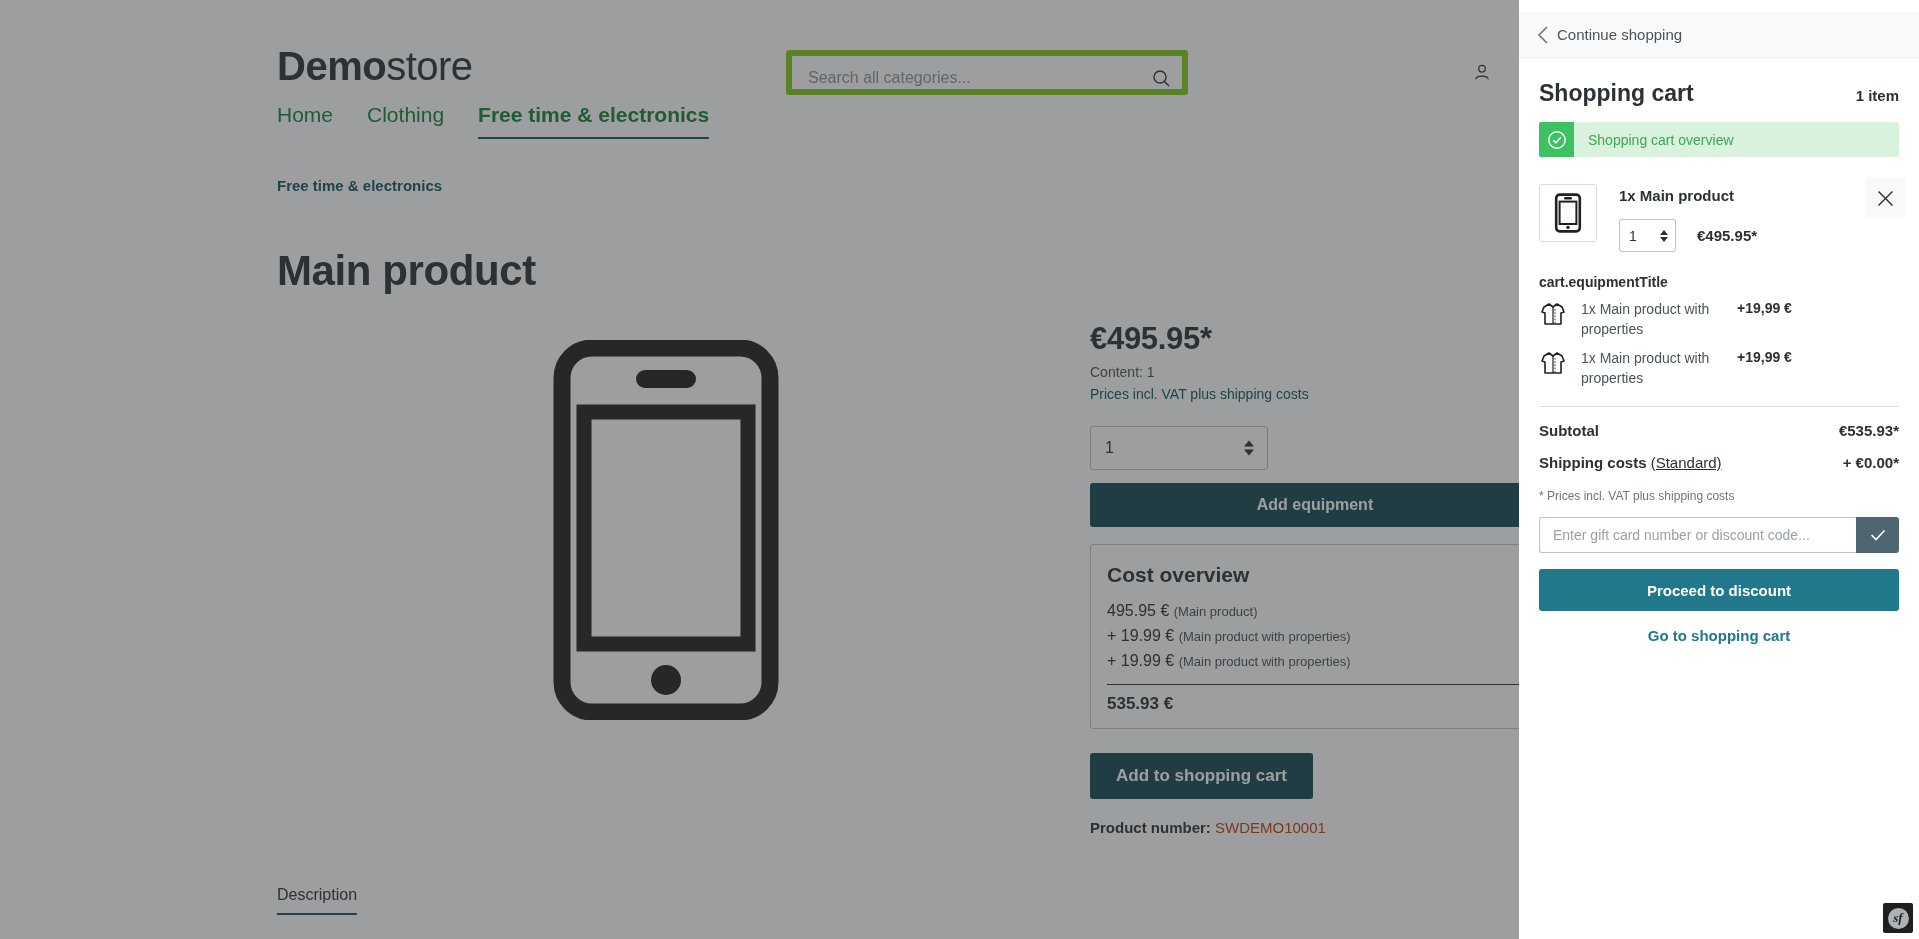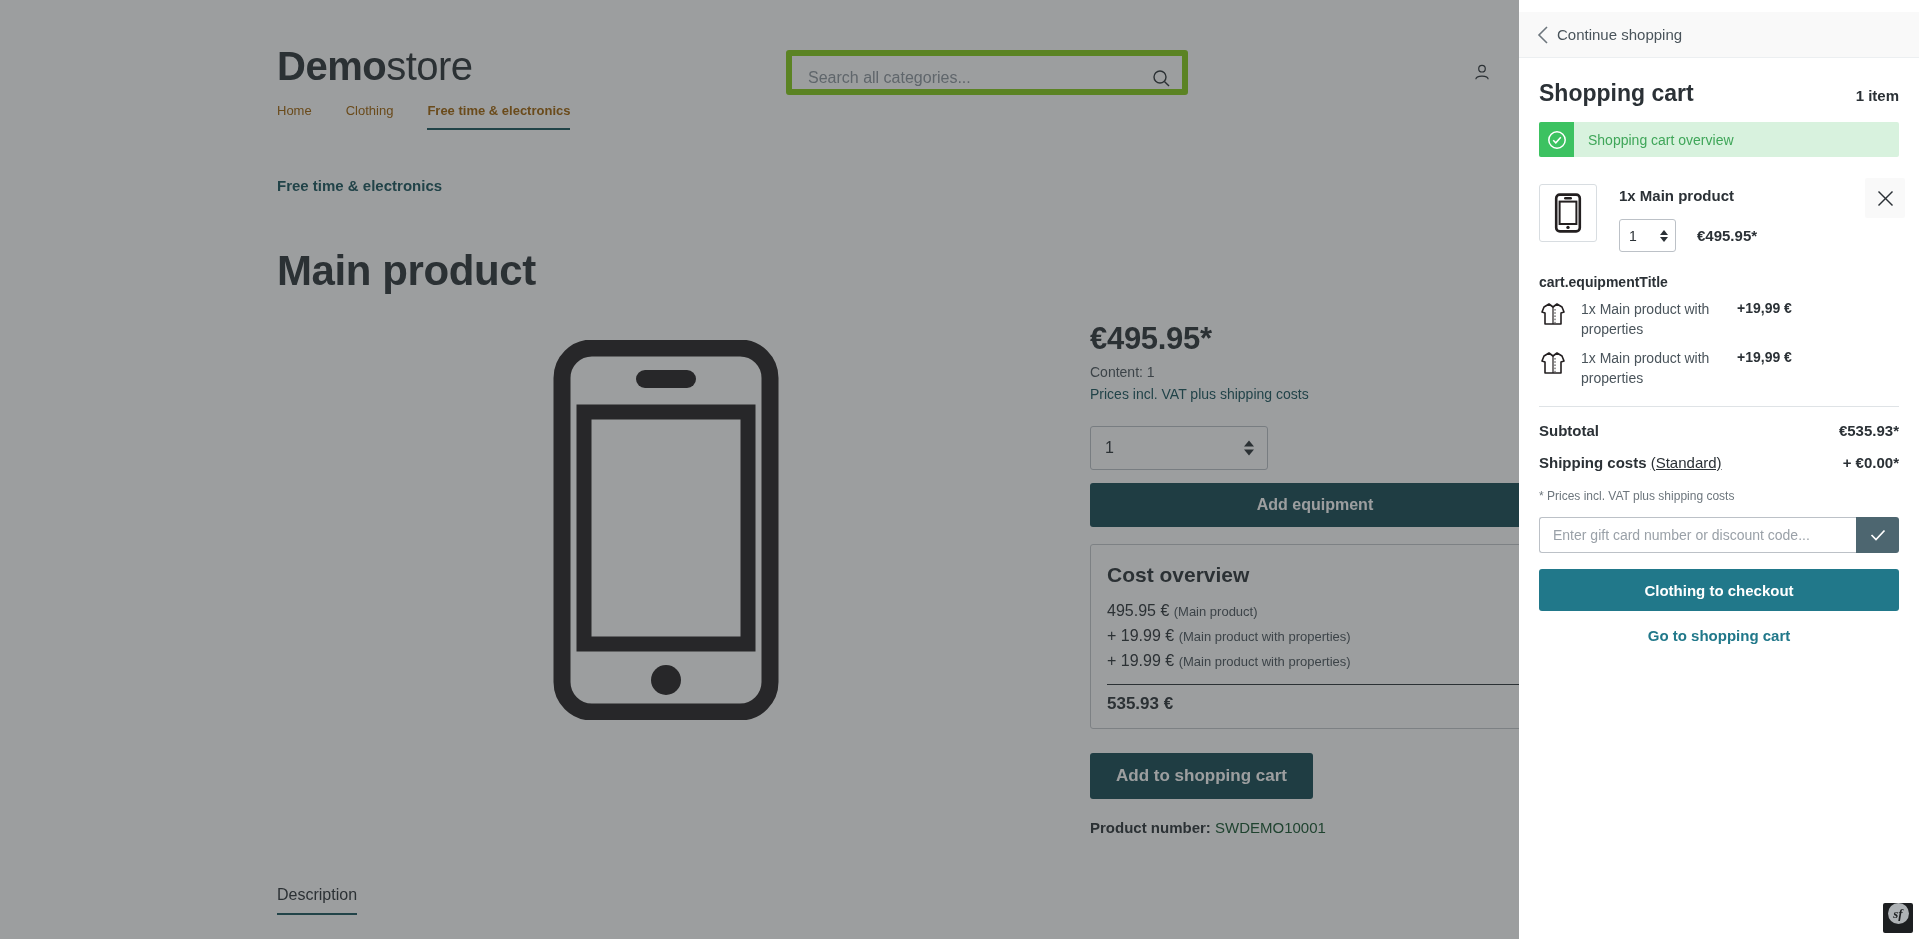--- a/index.html
+++ b/index.html
@@ -85,22 +85,22 @@
 
   
   .shop-nav {
     position: absolute;
     left: 277px; top: 103px;
     display: flex;
     gap: 34px;
     align-items: flex-end;
   }
   .nav-item {
-    font-size: 13px;
-    color: #a16207;
+    font-size: 21px;
+    color: #15803d;
     padding-bottom: 10px;
     white-space: nowrap;
     cursor: pointer;
     border-bottom: 2px solid transparent;
   }
   .nav-item.active {
     font-weight: 700;
     border-bottom-color: #17535c;
   }
 
@@ -242,21 +242,21 @@
     font-size: 17px;
     font-weight: 700;
     cursor: pointer;
   }
   .product-number {
     margin-top: 20px;
     font-size: 15px;
     color: #2b3136;
   }
   .product-number b { font-weight: 700; }
-  .product-number span { color: #14532d; }
+  .product-number span { color: #c2410c; }
 
   
   .detail-tabs {
     position: absolute;
     left: 277px; top: 886px;
     display: flex;
     gap: 22px;
     flex-direction: column;
   }
   .detail-tab {
@@ -525,21 +525,21 @@
     cursor: pointer;
   }
 
   
   .sf-badge {
     position: absolute;
     right: 6px; bottom: 6px;
     width: 30px; height: 30px;
     background: #1d1f21;
     border-radius: 2px;
-    display: flex; align-items: flex-start; justify-content: center;
+    display: flex; align-items: center; justify-content: center;
     z-index: 80;
     cursor: pointer;
   }
   .sf-badge .circle {
     width: 21px; height: 21px;
     border-radius: 50%;
     background: #aeb2b5;
     display: flex; align-items: center; justify-content: center;
     font-family: "Liberation Serif", serif;
     font-style: italic;
@@ -750,21 +750,21 @@
 
       <div class="promo-wrap">
         <input class="promo-input" type="text" placeholder="Enter gift card number or discount code..." style="">
         <button class="promo-btn">
           <svg width="20" height="20" viewBox="0 0 20 20">
             <polyline points="3.5,10 8,14.5 16.5,5.5" fill="none" stroke="#ffffff" stroke-width="1.7"></polyline>
           </svg>
         </button>
       </div>
 
-      <button class="btn-checkout">Clothing to checkout</button>
+      <button class="btn-checkout">Proceed to discount</button>
       <div class="link-gotocart">Go to shopping cart</div>
     </div>
   </aside>
 
   <div class="sf-badge">
     <span class="circle">sf</span>
   </div>
 
 </div>
 

